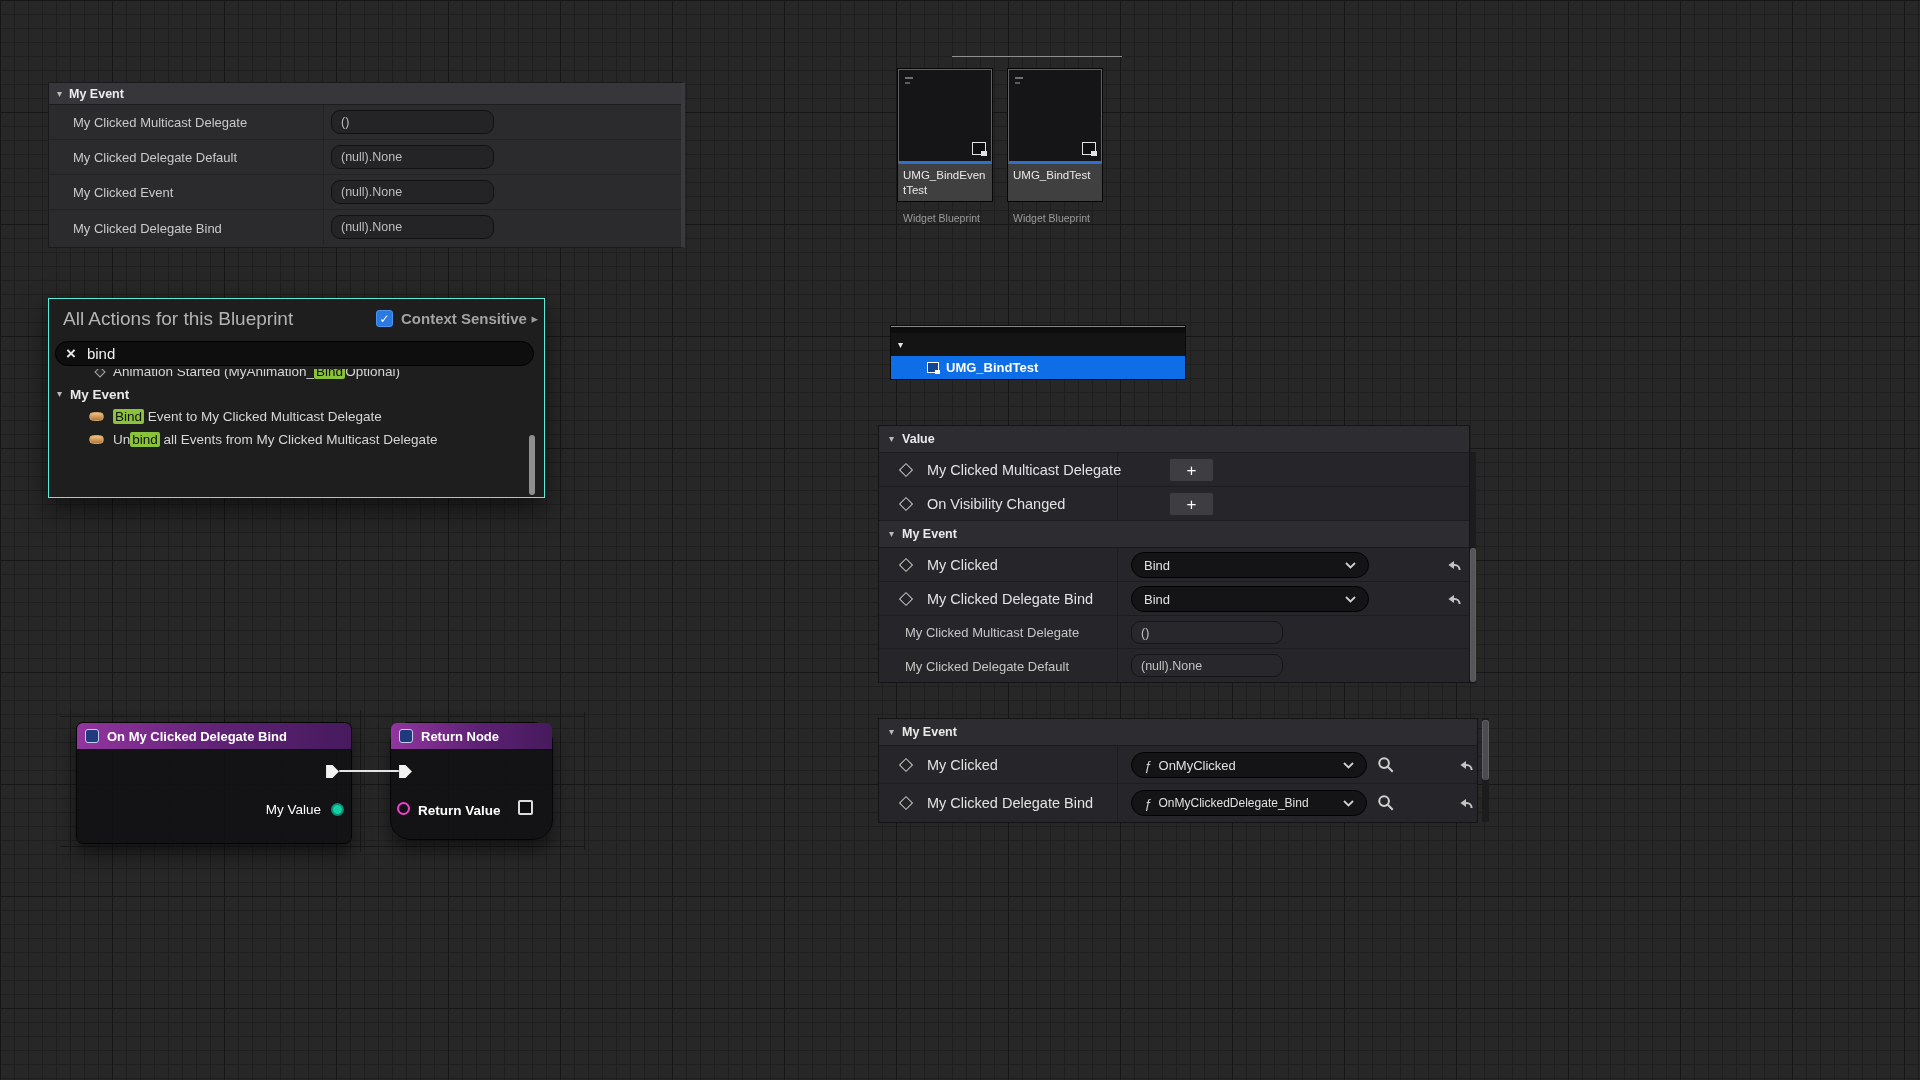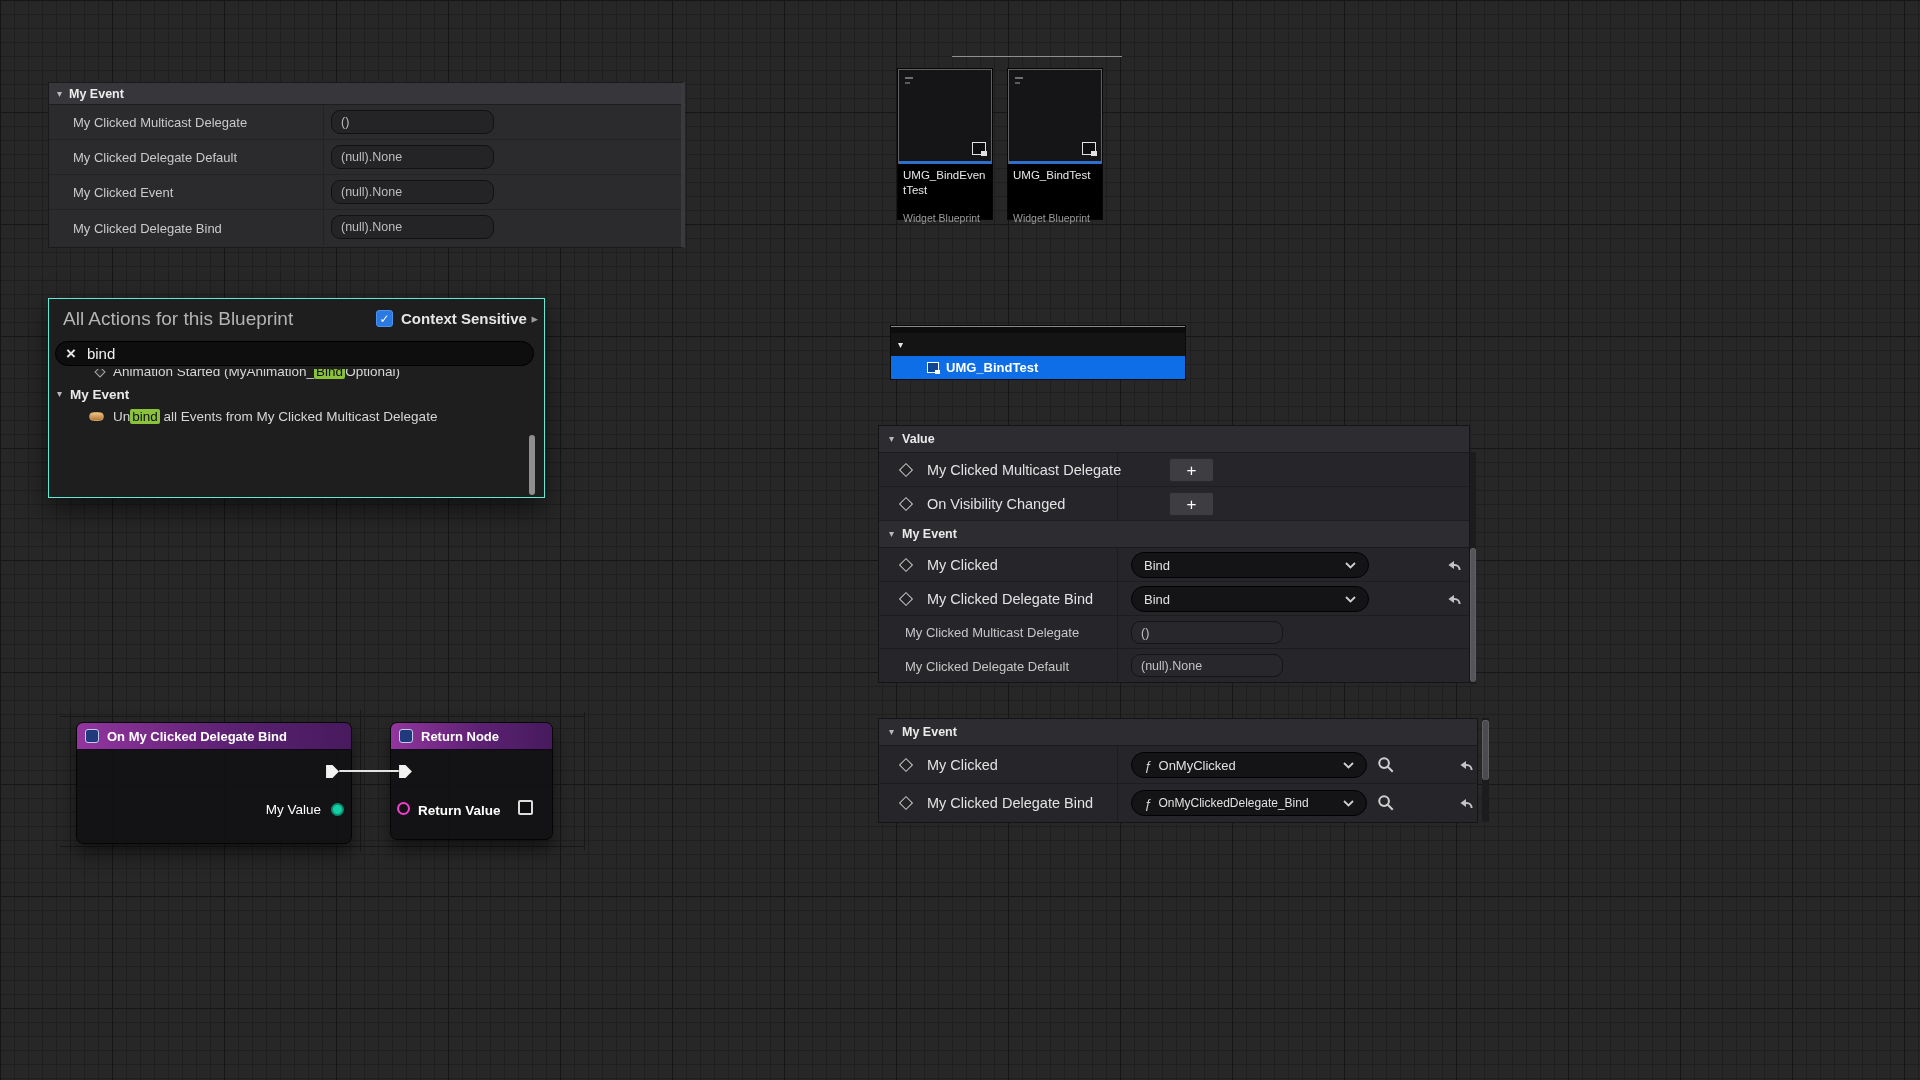--- a/index.html
+++ b/index.html
@@ -24,38 +24,38 @@
   .cat-title{font-size:12.5px;font-weight:bold;color:#ececec;}
   .drow{position:relative;height:35px;border-bottom:1px solid #232326;background:#2b2b2e;}
   .drow::before{content:"";position:absolute;left:274px;top:0;bottom:0;width:1px;background:#232326;}
   .dlabel{position:absolute;left:24px;top:50%;transform:translateY(-50%);font-size:13px;color:#c9c9c9;white-space:nowrap;}
   .pillbox{position:absolute;left:282px;top:5px;width:163px;height:24px;background:#242427;border:1px solid #111113;border-radius:9px;display:flex;align-items:center;padding:0 9px;font-size:12.5px;color:#bdbdbd;}
 
   
   .actions{position:absolute;left:48px;top:298px;width:497px;height:200px;background:#1e1e1f;border:1px solid #5eead4;box-shadow:0 12px 26px rgba(0,0,0,.55);z-index:3;}
   .actions-title{position:absolute;left:14px;top:9px;font-size:19px;color:#b4b4b4;white-space:nowrap;}
   .cs-box{position:absolute;left:327px;top:11px;width:17px;height:17px;background:#2a7ae2;border:1px solid #4c93ef;border-radius:3px;color:#fff;font-size:12px;font-weight:bold;display:flex;align-items:center;justify-content:center;}
-  .cs-label{position:absolute;left:352px;top:11px;font-size:15px;font-weight:600;color:#e5e5e5;white-space:nowrap;}
+  .cs-label{position:absolute;left:352px;top:11px;font-size:15px;font-weight:600;color:#a3a3a3;white-space:nowrap;}
   .cs-chev{position:absolute;right:6px;top:12px;color:#9a9a9a;font-size:13px;}
   .search{position:absolute;left:6px;right:10px;top:42px;height:25px;background:#0e0e0e;border:1px solid #000;border-radius:13px;display:flex;align-items:center;padding:0 10px;gap:11px;}
   .search-x{color:#e6e6e6;font-size:17px;font-weight:bold;line-height:1;}
   .search-text{color:#f0f0f0;font-size:15px;}
   .alist{position:absolute;left:0;right:0;top:70px;bottom:0;overflow:hidden;}
   .clipwrap{height:14px;overflow:hidden;position:relative;}
   .clipwrap .aitem{position:absolute;top:-9px;left:0;right:0;padding-left:47px;}
   .acat{height:22px;display:flex;align-items:center;gap:8px;padding-left:8px;font-size:13.5px;font-weight:bold;color:#e9e9e9;}
   .aitem{height:23px;display:flex;align-items:center;padding-left:40px;gap:9px;font-size:13.5px;color:#d6d6d6;white-space:nowrap;}
   .dg{width:8px;height:8px;border:1.3px solid #a9a9a9;background:#2a2a2a;transform:rotate(45deg);flex:none;}
   .cap{width:15px;height:9px;border-radius:5px;background:linear-gradient(#eec27f,#b5793a);border:1px solid #caa06a;flex:none;}
   .hl{background:#8ac33b;color:#111;padding:0 2px;border-radius:2px;}
   .ascroll{position:absolute;right:9px;top:136px;width:6px;height:60px;background:#8f8f8f;border-radius:3px;}
 
   
   .cb-topline{position:absolute;left:952px;top:56px;width:170px;height:1px;background:#8f8f8f;z-index:2;}
-  .asset-tile{position:absolute;width:96px;height:152px;background:#000000;border:1px solid #060607;z-index:2;}
+  .asset-tile{position:absolute;width:96px;height:134px;background:#404040;border:1px solid #060607;z-index:2;}
   .thumb{position:relative;height:95px;background:#151517;border:1px solid #616163;border-bottom:none;}
   .thumb-mark1{position:absolute;left:6px;top:7px;width:8px;height:2px;background:#6e6e6e;}
   .thumb-mark2{position:absolute;left:6px;top:12px;width:5px;height:2px;background:#5a5a5a;}
   .type-bar{position:absolute;left:0;right:0;bottom:0;height:3px;background:#2f6fce;}
   .wicon{position:absolute;right:5px;bottom:9px;width:14px;height:13px;border:1.6px solid #e2e2e2;background:rgba(0,0,0,.25);}
   .wicon::after{content:"";position:absolute;right:-2px;bottom:-2px;width:6px;height:5px;background:#e2e2e2;}
   .tile-label{position:relative;height:66px;padding:4px 5px;}
   .asset-name{font-size:11.5px;line-height:1.3;color:#e8e8e8;word-break:break-all;}
   .asset-type{position:absolute;left:5px;bottom:6px;font-size:10.5px;color:#9a9a9a;white-space:nowrap;}
 
@@ -152,20 +152,24 @@
         <span class="dg"></span>
         <span><span>Animation Started (MyAnimation_</span><span class="hl">Bind</span><span>Optional)</span></span>
       </div>
     </div>
     <div class="acat">
       <span class="tri">▾</span>
       <span>My Event</span>
     </div>
     <div class="aitem">
       <span class="cap"></span>
+      <span><span></span><span class="hl">Bind</span><span> Event to My Clicked Multicast Delegate</span></span>
+    </div>
+    <div class="aitem">
+      <span class="cap"></span>
       <span><span>Un</span><span class="hl">bind</span><span> all Events from My Clicked Multicast Delegate</span></span>
     </div>
   </div>
   <div class="ascroll"></div>
 </div>
 
 <div class="cb-topline"></div>
 <div class="asset-tile" style="left:897px;top:68px;">
   <div class="thumb">
     <div class="thumb-mark1"></div>
@@ -340,21 +344,21 @@
     <span class="node-icon"></span>
     <span class="node-title">On My Clicked Delegate Bind</span>
   </div>
   <svg class="execpin" style="right:11px;top:41px;" width="15" height="15" viewBox="0 0 14 14">
       <path d="M1 1 H7 L13 7 L7 13 H1 Z" fill="#f2f2f2"></path>
     </svg>
   <span class="pin-label" style="right:30px;top:79px;">My Value</span>
   <span class="tealpin" style="right:7px;top:80px;"></span>
 </div>
 
-<div class="node" style="left:390px;top:722px;width:163px;height:118px;">
+<div class="node" style="left:390px;top:722px;width:163px;height:118px;border-radius:20px;">
   <div class="node-head">
     <span class="node-icon"></span>
     <span class="node-title">Return Node</span>
   </div>
   <svg class="execpin" style="left:7px;top:41px;" width="15" height="15" viewBox="0 0 14 14">
       <path d="M1 1 H7 L13 7 L7 13 H1 Z" fill="#f2f2f2"></path>
     </svg>
   <span class="magpin" style="left:6px;top:79px;"></span>
   <span class="pin-label" style="left:27px;top:80px;font-weight:bold;">Return Value</span>
   <span class="retcheck" style="left:127px;top:77px;"></span>

